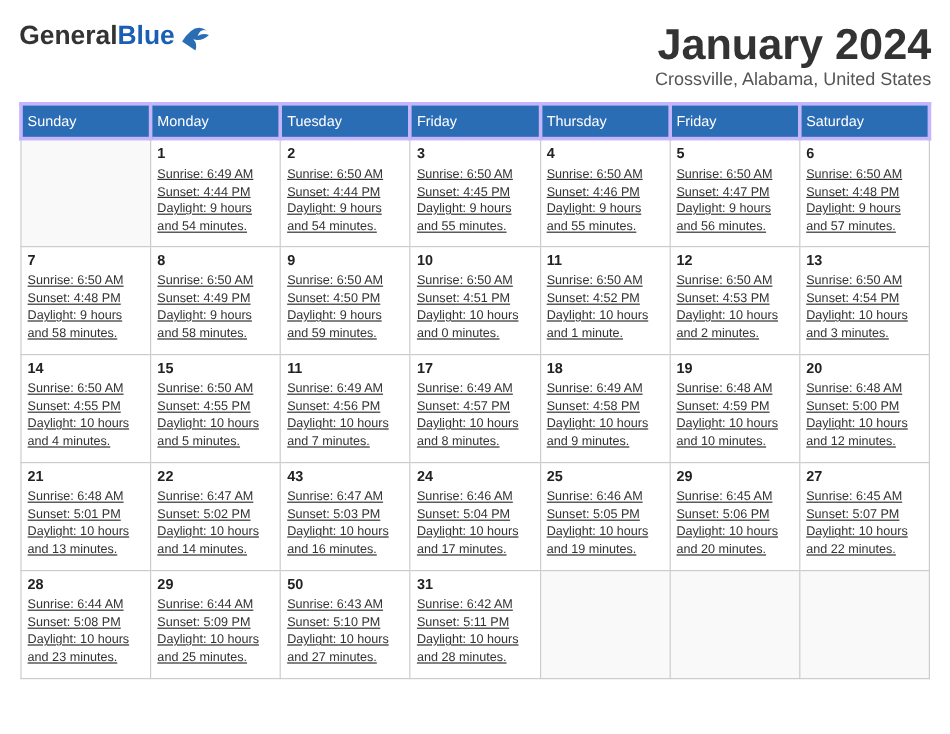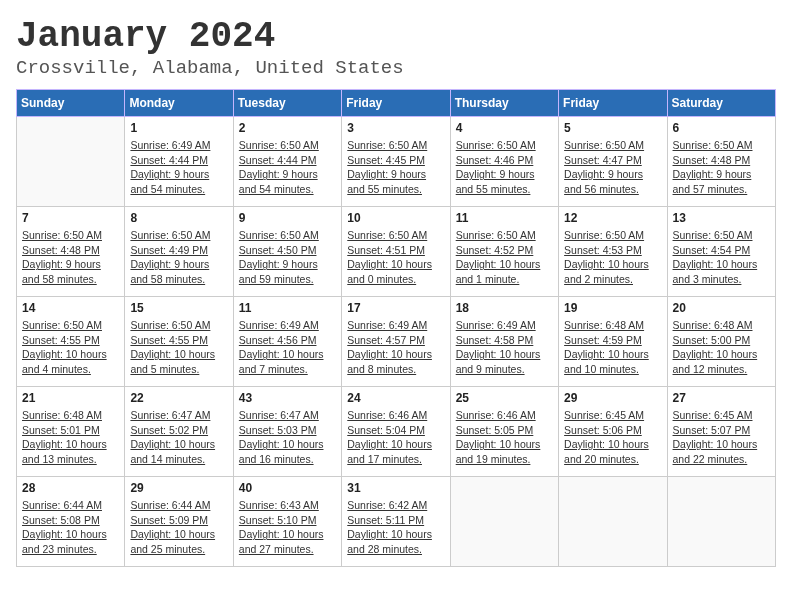--- a/index.html
+++ b/index.html
@@ -26,44 +26,44 @@
       line-height: 1.1;
     }
     .logo-general { color: #333; }
     .logo-blue { color: #1a5fb4; }
     .logo-icon {
       width: 28px;
       height: 28px;
       margin-left: 2px;
     }
     .title-area {
-      font-family: Liberation Mono, monospace;
+      text-align: right;
     }
     .month-title {
       font-size: 36px;
       font-weight: bold;
       color: #333;
     }
     .location-title {
-      font-size: 19px;
+      font-size: 15px;
       color: #555;
     }
     .calendar {
       width: 100%;
       border-collapse: collapse;
       font-size: 11px;
     }
     .calendar thead th {
       background: #2a6db5;
       color: #fff;
       padding: 6px 4px;
       text-align: left;
       font-size: 12px;
-      font-weight: bold;
-      border: 1px solid #c4b5fd;
+      font-weight: normal;
+      border: 3px solid #c4b5fd;
     }
     .calendar tbody td {
       border: 1px solid #ccc;
       vertical-align: top;
       padding: 4px 5px;
       width: calc(100% / 7);
       min-height: 80px;
       height: 90px;
     }
     .day-number {
@@ -79,20 +79,32 @@
       text-decoration: underline;
     }
     .empty-cell {
       background: #f9f9f9;
     }
   </style>
 </head>
 <body>
 
 <div class="header-area">
+  <div class="logo-area">
+    <div>
+      <div style="display:flex; align-items:center;">
+        <span class="logo-text">
+          <span class="logo-general">General</span><span class="logo-blue">Blue</span>
+        </span>
+        <svg class="logo-icon" viewBox="0 0 30 30" xmlns="http://www.w3.org/2000/svg">
+          <path d="M4 20 Q15 2 26 10 Q20 8 18 15 Q22 12 28 14 Q22 20 14 18 Q18 22 16 28 Q10 24 4 20Z" fill="#2a6db5"></path>
+        </svg>
+      </div>
+    </div>
+  </div>
   <div class="title-area">
     <div class="month-title">January 2024</div>
     <div class="location-title">Crossville, Alabama, United States</div>
   </div>
 </div>
 
 <table class="calendar">
   <thead>
     <tr id="weekday-header">
         <th>Sunday</th>
@@ -312,21 +324,21 @@
 and 23 minutes.</div>
         </td>
         <td>
           <div class="day-number">29</div>
           <div class="day-info" style="white-space: pre-line;">Sunrise: 6:44 AM
 Sunset: 5:09 PM
 Daylight: 10 hours
 and 25 minutes.</div>
         </td>
         <td>
-          <div class="day-number">40</div>
+          <div class="day-number">50</div>
           <div class="day-info" style="white-space: pre-line;">Sunrise: 6:43 AM
 Sunset: 5:10 PM
 Daylight: 10 hours
 and 27 minutes.</div>
         </td>
         <td>
           <div class="day-number">31</div>
           <div class="day-info" style="white-space: pre-line;">Sunrise: 6:42 AM
 Sunset: 5:11 PM
 Daylight: 10 hours

